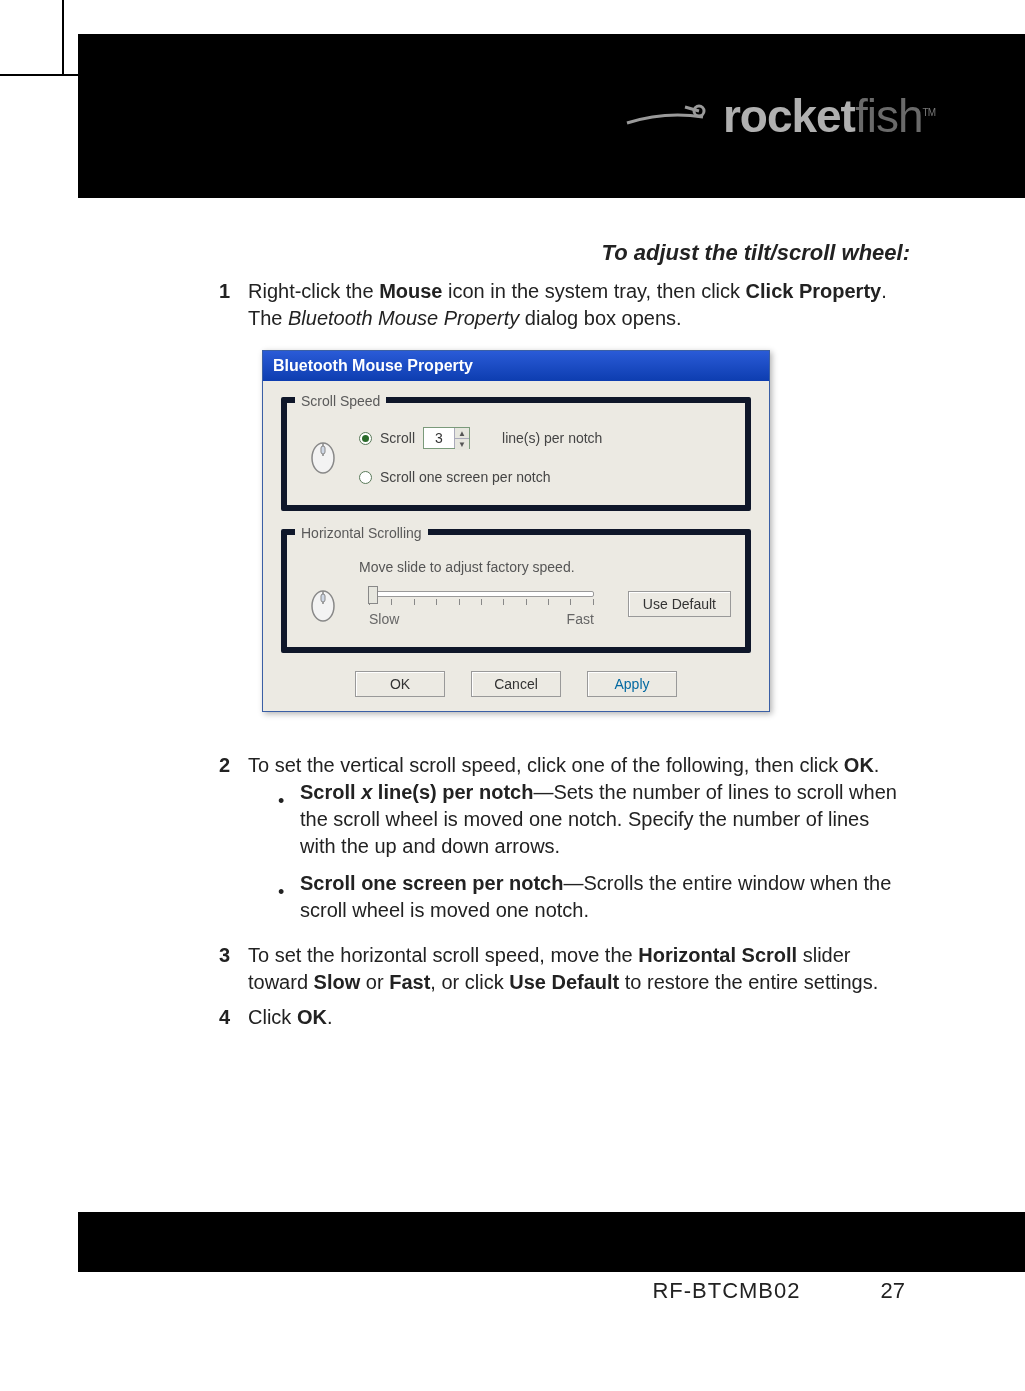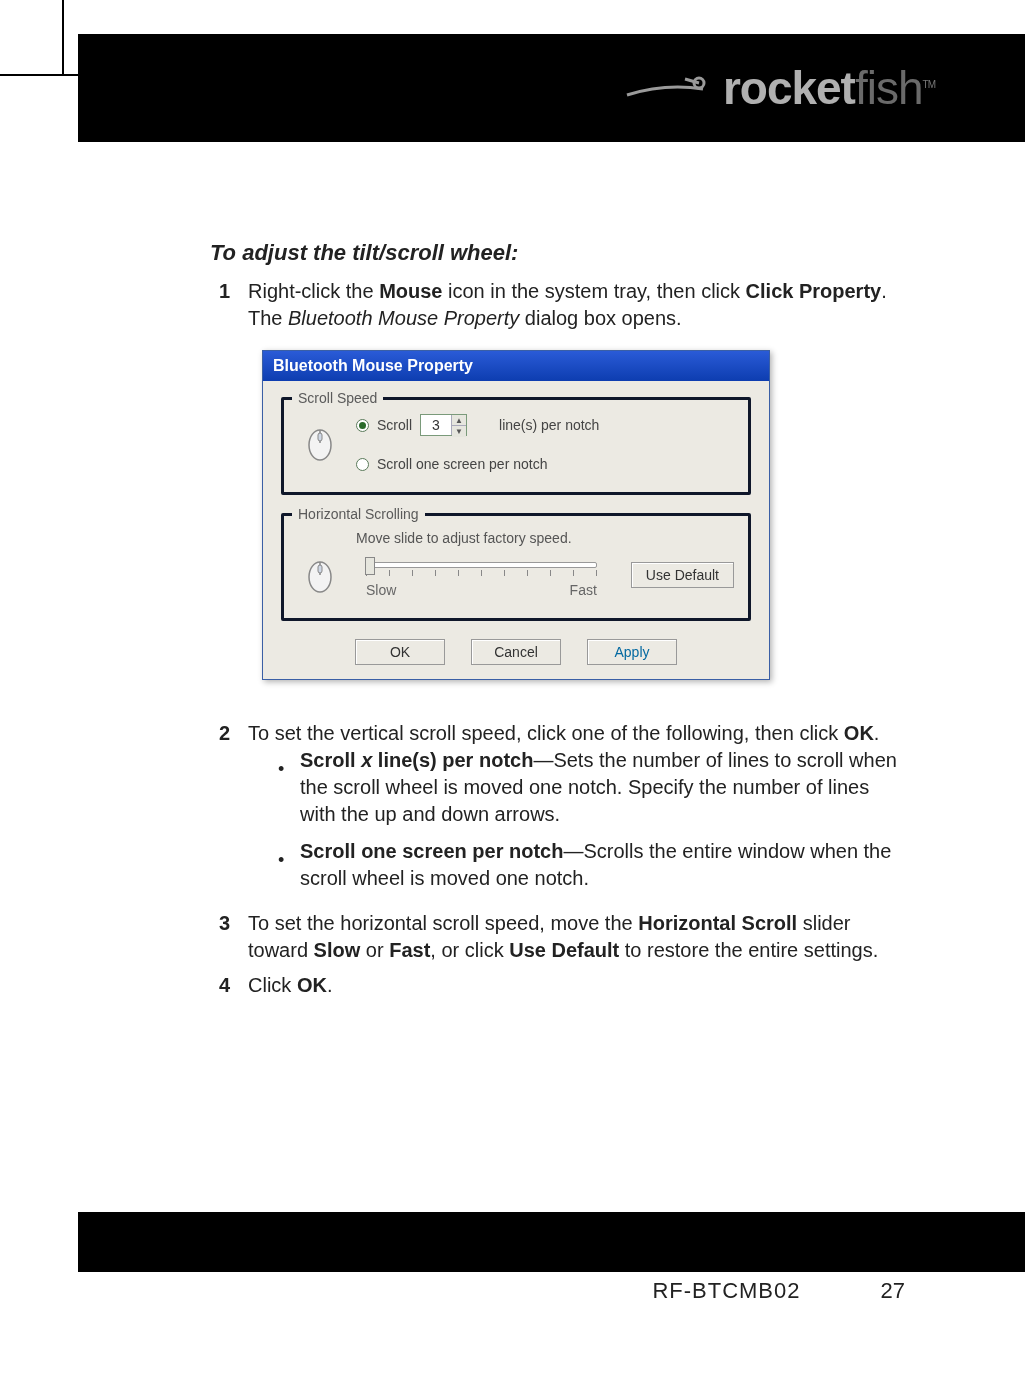--- a/index.html
+++ b/index.html
@@ -24,21 +24,21 @@
     top: 74px;
     width: 1025px;
     height: 2px;
     background: #000;
   }
   .header-black {
     position: absolute;
     left: 78px;
     top: 34px;
     right: 0;
-    height: 108px;
+    height: 164px;
     background: #000;
     display: flex;
     align-items: center;
     justify-content: flex-end;
     padding-right: 90px;
   }
   .logo-wrap {
     display: flex;
     align-items: center;
     gap: 8px;
@@ -65,20 +65,21 @@
     left: 210px;
     top: 240px;
     width: 700px;
     color: #222;
   }
   .section-title {
     font-weight: 700;
     font-style: italic;
     font-size: 22px;
     margin-bottom: 12px;
+    text-align: right;
   }
   .step {
     display: flex;
     gap: 18px;
     margin-bottom: 8px;
     font-size: 20px;
     line-height: 1.35;
   }
   .step .num {
     font-weight: 700;
@@ -102,23 +103,23 @@
     font-weight: 700;
     font-size: 16px;
     padding: 6px 10px;
   }
   .dialog-body {
     padding: 16px 18px 14px 18px;
     font-size: 14px;
     color: #444;
   }
   .groupbox {
-    border: 3px solid #0f172a;
+    border: 6px solid #0f172a;
     border-radius: 2px;
-    padding: 14px 14px 20px 14px;
+    padding: 24px 14px 20px 14px;
     margin-bottom: 18px;
     position: relative;
     background: #eceae3;
   }
   .groupbox .legend {
     position: absolute;
     top: -10px;
     left: 8px;
     background: #eceae3;
     padding: 0 6px;

